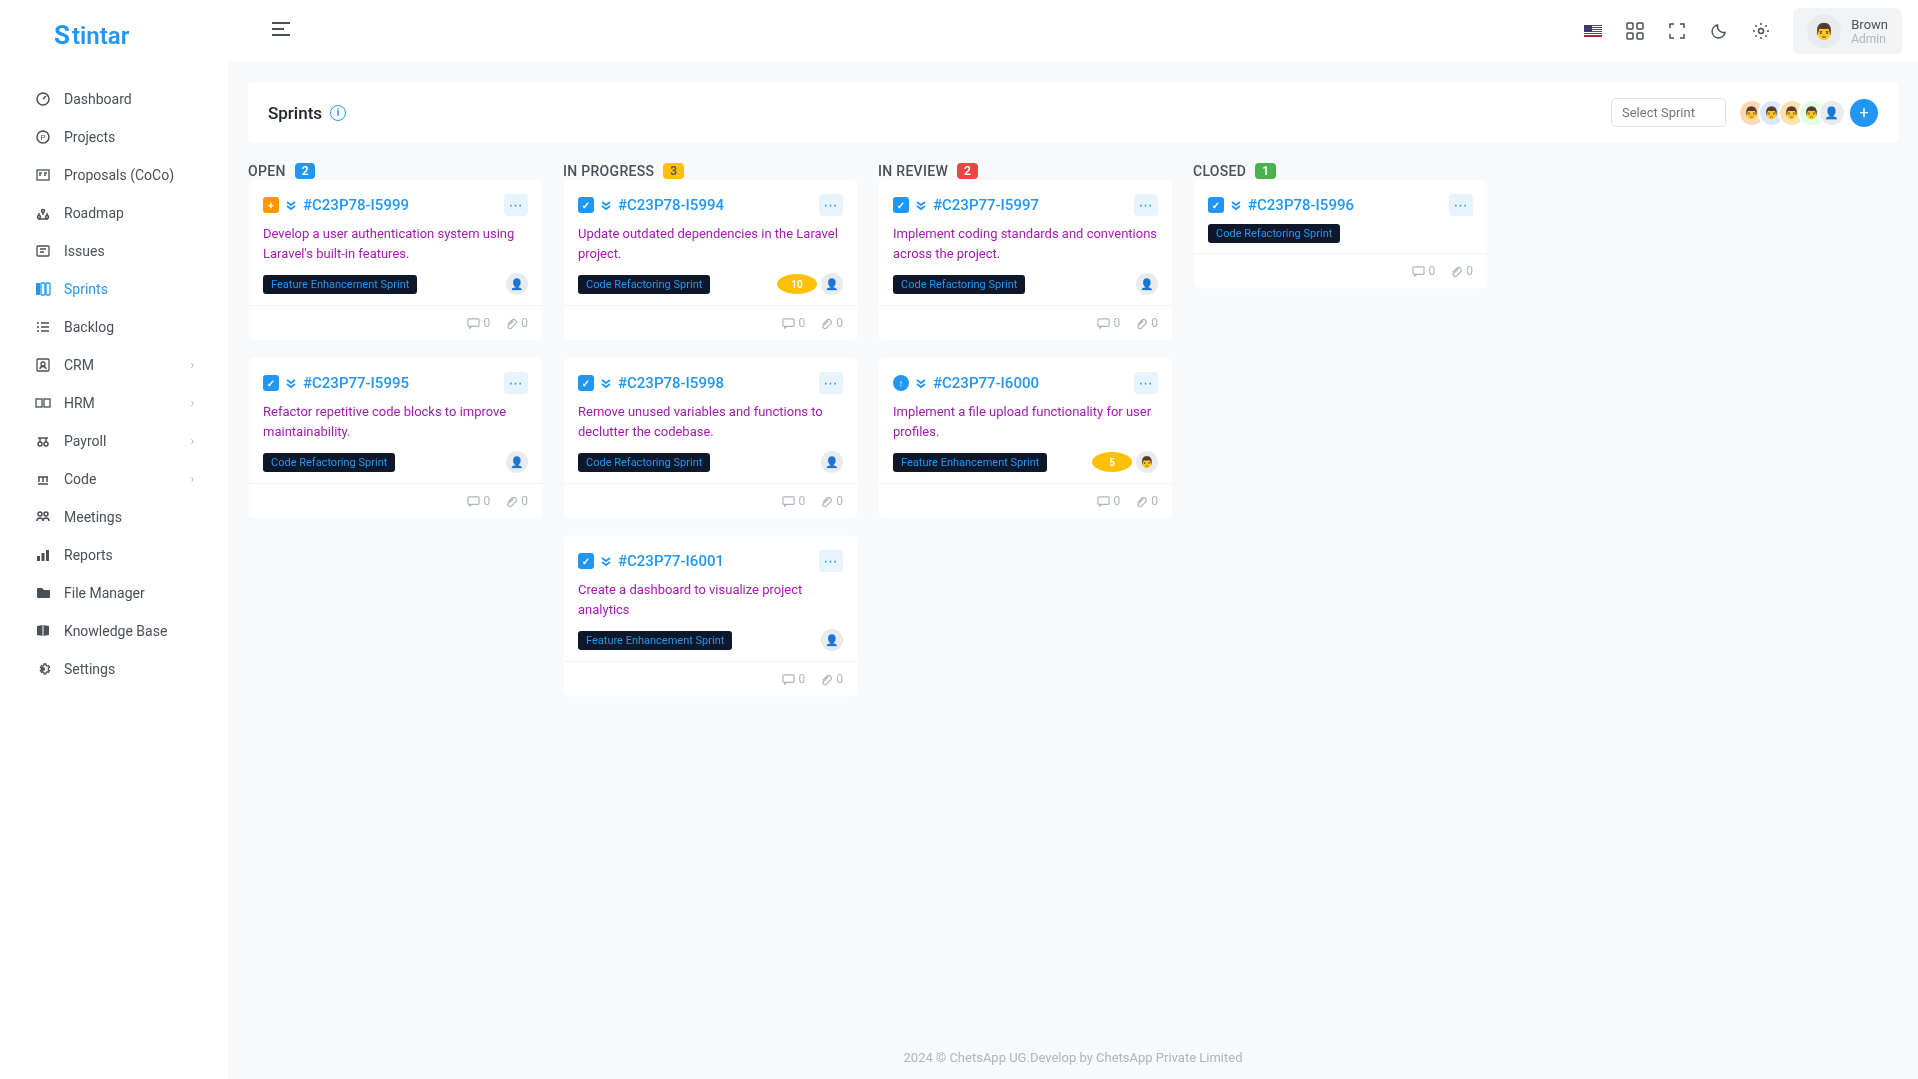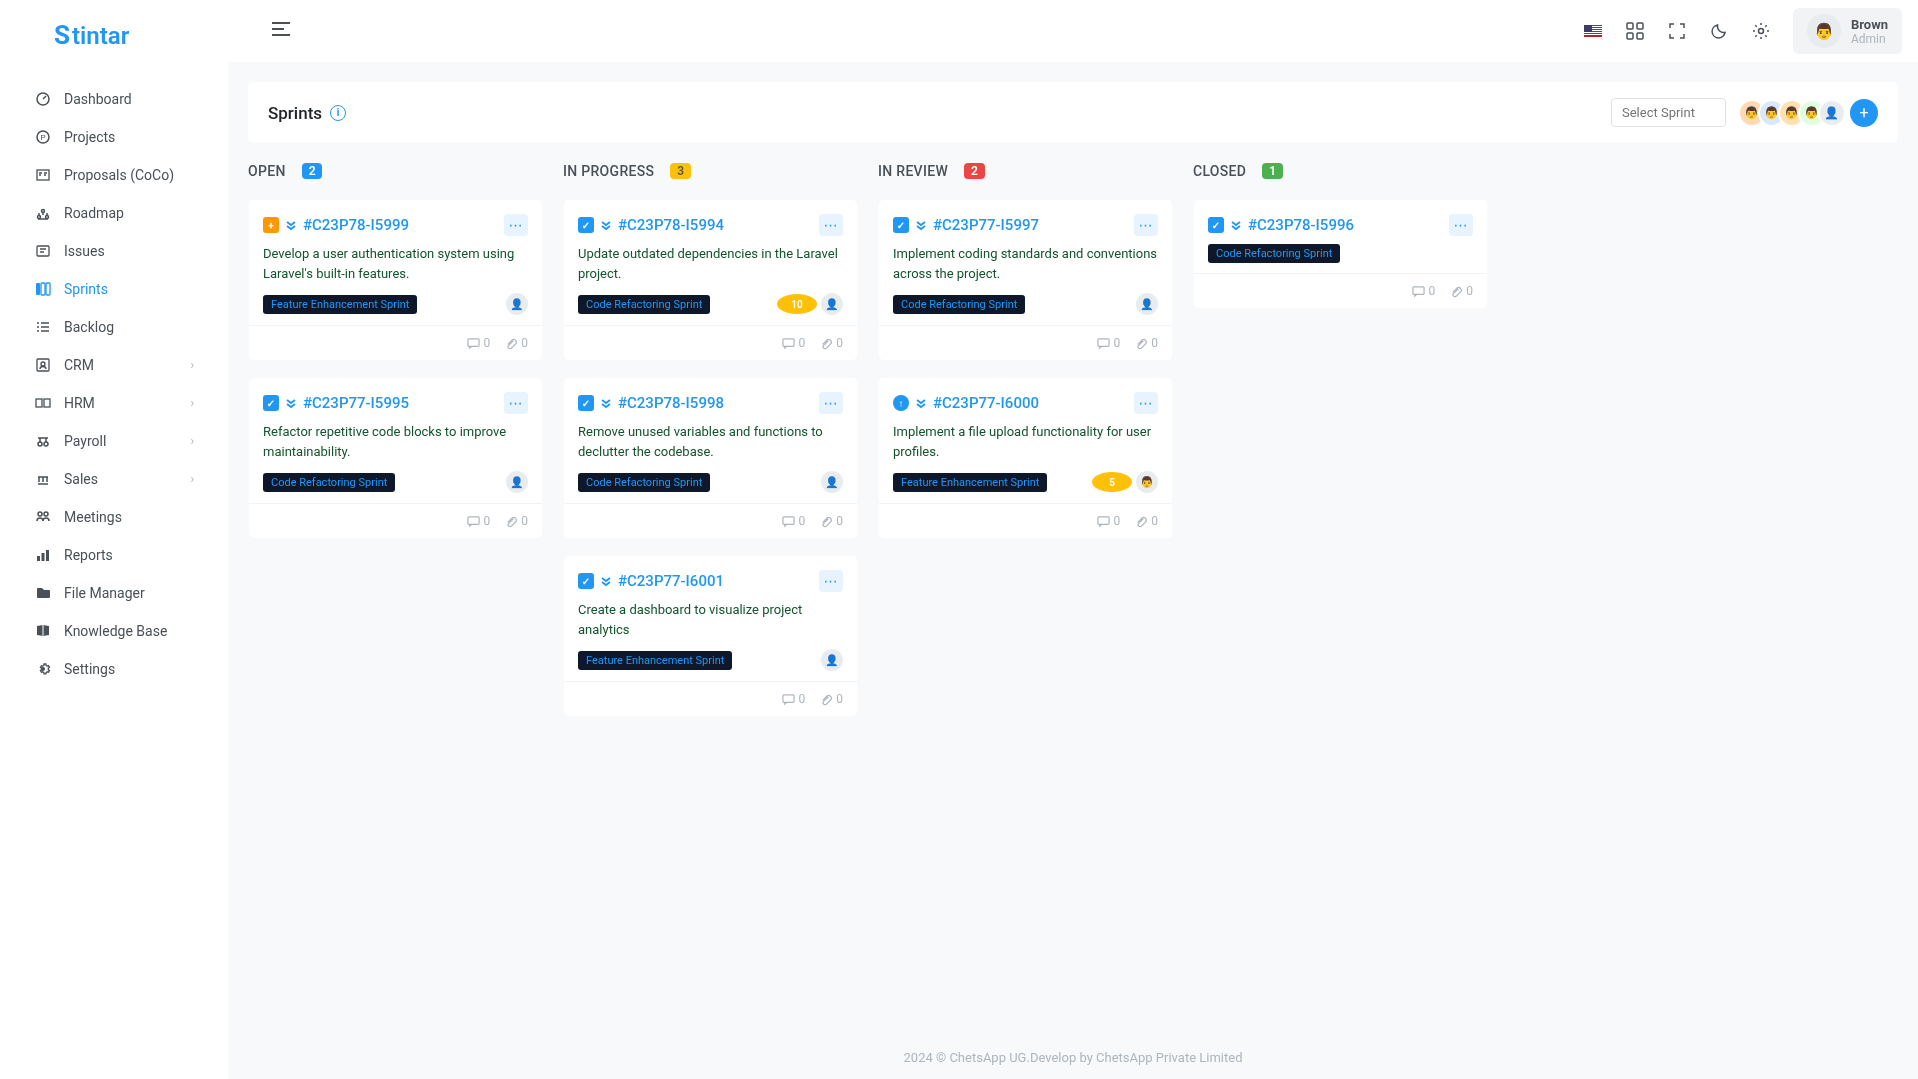--- a/index.html
+++ b/index.html
@@ -17,52 +17,52 @@
 .header{height:62px;display:flex;align-items:center;padding:0 16px;background:#fff}
 .ham{width:24px;height:18px;cursor:pointer;margin-left:28px}
 .ham-line{display:block;width:18px;height:2px;background:#495057;margin-bottom:4px}
 .header-right{margin-left:auto;display:flex;align-items:center;gap:22px}
 .header-btn{width:20px;height:20px;display:flex;align-items:center;justify-content:center;cursor:pointer;color:#495057}
 .flag{width:18px;height:12px;background:linear-gradient(to bottom,#b22234 0%,#b22234 8%,#fff 8%,#fff 16%,#b22234 16%,#b22234 24%,#fff 24%,#fff 32%,#b22234 32%,#b22234 40%,#fff 40%,#fff 48%,#b22234 48%,#b22234 56%,#fff 56%,#fff 64%,#b22234 64%,#b22234 72%,#fff 72%,#fff 80%,#b22234 80%);position:relative}
 .flag:before{content:"";position:absolute;top:0;left:0;width:8px;height:7px;background:#3c3b6e}
 .user-box{display:flex;align-items:center;gap:10px;background:#f1f3f5;padding:6px 14px;border-radius:6px;cursor:pointer}
 .avatar{width:34px;height:34px;border-radius:50%;background:#e9ecef;display:flex;align-items:center;justify-content:center;font-size:16px}
 .user-info{display:flex;flex-direction:column}
-.user-name{font-size:13px;color:#495057;font-weight:700}
+.user-name{font-size:13px;color:#495057;font-weight:400}
 .user-role{font-size:12px;color:#adb5bd}
 .content{flex:1;background:#f8f9fa;padding:0;overflow:hidden;display:flex;flex-direction:column}
 .page-header{background:#fff;margin:20px 20px 0 20px;padding:16px 20px;border-radius:6px;display:flex;align-items:center}
 .page-title{font-size:17px;font-weight:500;color:#212529;display:flex;align-items:center;gap:8px}
 .info-icon{width:16px;height:16px;border:1.5px solid #2196f3;border-radius:50%;display:inline-flex;align-items:center;justify-content:center;color:#2196f3;font-size:10px;font-weight:bold}
 .ph-right{margin-left:auto;display:flex;align-items:center;gap:12px}
 .select-sprint{border:1px solid #dee2e6;border-radius:4px;padding:6px 10px;font-size:13px;color:#adb5bd;width:115px;background:#fff}
 .avatars{display:flex;align-items:center}
 .av{width:28px;height:28px;border-radius:50%;border:2px solid #fff;margin-left:-8px;display:flex;align-items:center;justify-content:center;font-size:12px}
 .av:first-child{margin-left:0}
 .av-add{width:28px;height:28px;border-radius:50%;background:#2196f3;color:#fff;display:flex;align-items:center;justify-content:center;font-size:16px;cursor:pointer;margin-left:4px}
 .board{display:flex;gap:20px;padding:20px;flex:1;overflow-x:auto}
 .col{width:295px;flex-shrink:0}
-.col-header{display:flex;align-items:flex-end;gap:16px;margin-bottom:20px}
+.col-header{display:flex;align-items:flex-end;gap:9px;margin-bottom:0}
 .col-title{font-size:14px;font-weight:500;color:#495057;letter-spacing:0.3px}
 .badge{padding:1px 7px;border-radius:4px;font-size:12px;font-weight:600;color:#fff}
 .b-blue{background:#2196f3}
 .b-yellow{background:#ffc107;color:#555}
 .b-red{background:#ef4444}
 .b-green{background:#4caf50}
 .card{background:#fff;border-radius:6px;margin-bottom:16px;border:1px solid rgba(0,0,0,0.02)}
 .card-top{padding:14px 14px 10px 14px}
 .card-head{display:flex;align-items:center;gap:6px;margin-bottom:8px}
 .type-icon{width:16px;height:16px;border-radius:3px;display:inline-flex;align-items:center;justify-content:center;font-size:10px;color:#fff;font-weight:bold}
 .ti-blue{background:#2196f3}
 .ti-orange{background:#ff9800}
 .ti-bluec{background:#2196f3;border-radius:50%}
 .pr-icon{color:#2196f3;font-size:12px}
 .card-id{color:#2196f3;font-size:15px;font-weight:500}
 .more-btn{margin-left:auto;width:24px;height:22px;background:#e7f3fe;border-radius:4px;display:flex;align-items:center;justify-content:center;color:#2196f3;cursor:pointer;font-size:14px;letter-spacing:1px}
-.card-title{color:#14532d;font-size:13px;line-height:1.5;margin-bottom:10px}
+.card-title{color:#a21caf;font-size:13px;line-height:1.5;margin-bottom:10px}
 .card-meta{display:flex;align-items:center;justify-content:space-between}
 .tag{background:#0f172a;color:#2196f3;font-size:11px;padding:3px 8px;border-radius:3px}
 .assignees{display:flex;align-items:center;gap:4px}
 .points{width:40px;height:20px;border-radius:50%;display:flex;align-items:center;justify-content:center;font-size:10px;font-weight:600;color:#fff}
 .pt-yellow{background:#ffc107}
 .asgn{width:22px;height:22px;border-radius:50%;background:#e9ecef;display:flex;align-items:center;justify-content:center;font-size:11px;color:#adb5bd}
 .card-foot{border-top:1px solid #f1f3f5;padding:10px 14px;display:flex;justify-content:flex-end;gap:14px;font-size:12px;color:#adb5bd}
 .stat{display:flex;align-items:center;gap:4px}
 .footer{padding:14px 20px;display:flex;justify-content:center;font-size:13px;color:#adb5bd;background:#f8f9fa}
 svg{display:block}
@@ -175,21 +175,21 @@
           </span>
           <span>Payroll</span>
           <span class="chev">›</span>
         </div>
         <div class="nav-item">
           <span class="nav-icon">
             <svg width="16" height="16" viewBox="0 0 16 16" fill="none" stroke="currentColor" stroke-width="1.5">
               <path d="M3 6h10M4 6v5M8 6v5M12 6v5M3 13h10"></path>
             </svg>
           </span>
-          <span>Sales</span>
+          <span>Code</span>
           <span class="chev">›</span>
         </div>
         <div class="nav-item">
           <span class="nav-icon">
             <svg width="16" height="16" viewBox="0 0 16 16" fill="none" stroke="currentColor" stroke-width="1.5">
               <circle cx="5" cy="5" r="2"></circle>
               <circle cx="11" cy="5" r="2"></circle>
               <path d="M2 12c0-2 1.3-3 3-3s3 1 3 3M8 12c0-2 1.3-3 3-3s3 1 3 3"></path>
             </svg>
           </span>

